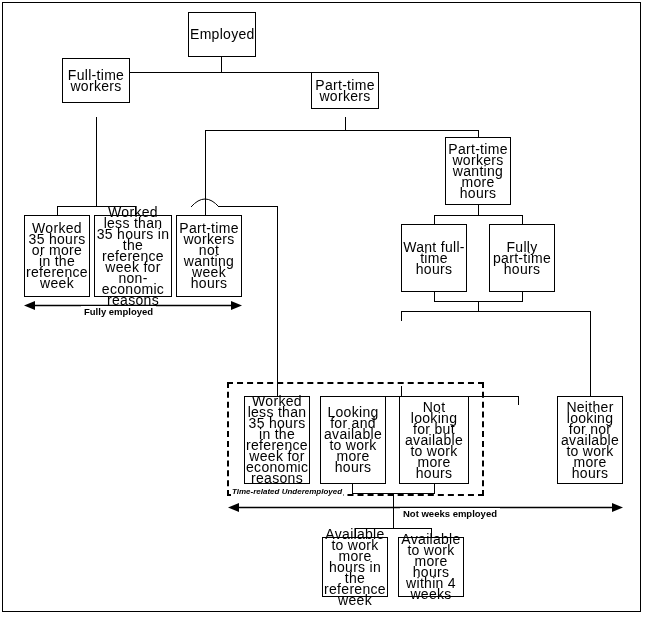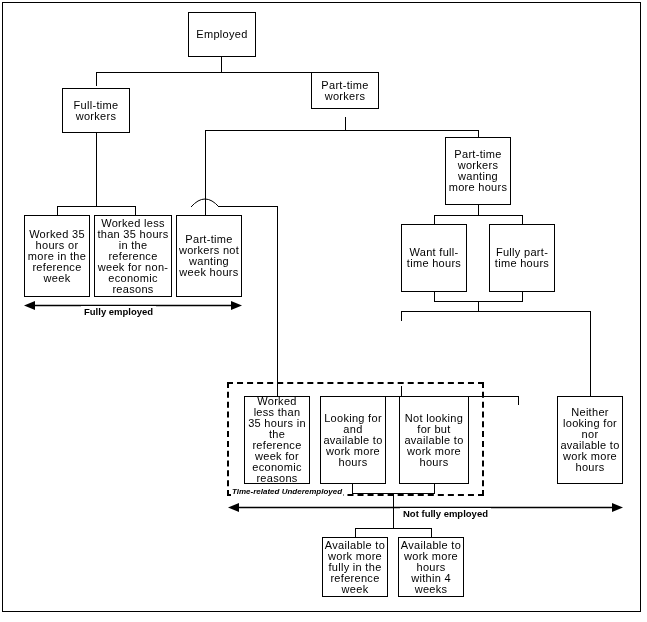--- a/index.html
+++ b/index.html
@@ -1,21 +1,21 @@
 <!DOCTYPE html>
 <html><head>
 <meta charset="utf-8">
 <style>
   html,body{margin:0;padding:0;background:#ffffff;}
   body{font-family:"Liberation Sans", sans-serif;}
   #canvas{position:relative;width:647px;height:622px;background:#ffffff;overflow:hidden;}
   #frame{position:absolute;left:2px;top:2px;width:639px;height:610px;border:1px solid #000;box-sizing:border-box;}
   .node{position:absolute;box-sizing:border-box;border:1px solid #000;background:#fff;
         display:flex;align-items:center;justify-content:center;text-align:center;
-        font-size:11px;line-height:11px;color:#000;letter-spacing:.3px;z-index:4;padding:1px;}
+        font-size:14px;line-height:11px;color:#000;letter-spacing:.3px;z-index:4;padding:1px;}
   .node span{display:block;width:100%;}
   .ln{position:absolute;background:#000;z-index:2;}
   .h{height:1px;}
   .v{width:1px;}
   .dashbox{position:absolute;box-sizing:border-box;border:2px dashed #000;z-index:3;background:transparent;}
   .dashlabel{position:absolute;font-size:8px;font-style:italic;font-weight:bold;color:#000;z-index:6;background:#fff;padding:0 1px;white-space:nowrap;}
   .arrowlbl{position:absolute;font-size:9.5px;font-weight:bold;color:#000;z-index:6;white-space:nowrap;background:#fff;padding:0 3px;}
   .arrowwrap{position:absolute;z-index:5;}
   .arrowwrap svg{display:block;}
   .hop{position:absolute;z-index:3;}
@@ -30,21 +30,21 @@
 
   <div class="node" style="left:188px;top:12px;width:68px;height:45px;">
     <span>Employed</span>
   </div>
 
   <div class="ln v" style="left:221px;top:57px;height:15px;"></div>
   <div class="ln h" style="left:96px;top:72px;width:250px;"></div>
   <div class="ln v" style="left:96px;top:72px;height:14px;"></div>
   <div class="ln v" style="left:345px;top:72px;height:14px;"></div>
 
-  <div class="node" style="left:62px;top:88px;width:68px;height:45px;">
+  <div class="node" style="left:62px;top:58px;width:68px;height:45px;">
     <span>Full-time workers</span>
   </div>
 
   <div class="node" style="left:311px;top:72px;width:68px;height:37px;">
     <span>Part-time workers</span>
   </div>
 
   <div class="ln v" style="left:96px;top:117px;height:90px;"></div>
   <div class="ln h" style="left:57px;top:206px;width:79px;"></div>
   <div class="ln v" style="left:57px;top:206px;height:9px;"></div>
@@ -146,27 +146,27 @@
   <div class="ln h" style="left:352px;top:493px;width:83px;"></div>
   <div class="ln v" style="left:393px;top:493px;height:35px;"></div>
 
   <div class="arrowwrap" style="left:228px;top:502px;">
     <svg width="395" height="11" viewBox="0 0 395 11">
       <line x1="9" y1="5.5" x2="386" y2="5.5" stroke="#000" stroke-width="1.4"></line>
       <polygon points="0,5.5 11,1 11,10" fill="#000"></polygon>
       <polygon points="395,5.5 384,1 384,10" fill="#000"></polygon>
     </svg>
   </div>
-  <div class="arrowlbl" style="left:400px;top:508px;">Not fully employed</div>
+  <div class="arrowlbl" style="left:400px;top:508px;">Not weeks employed</div>
 
   <div class="ln h" style="left:355px;top:528px;width:77px;"></div>
   <div class="ln v" style="left:355px;top:528px;height:9px;"></div>
   <div class="ln v" style="left:431px;top:528px;height:9px;"></div>
 
   <div class="node" style="left:322px;top:537px;width:66px;height:60px;">
-    <span>Available to work more fully in the reference week</span>
+    <span>Available to work more hours in the reference week</span>
   </div>
 
   <div class="node" style="left:398px;top:537px;width:66px;height:60px;">
     <span>Available to work more hours within 4 weeks</span>
   </div>
 
 </div>
 
 </body></html>

